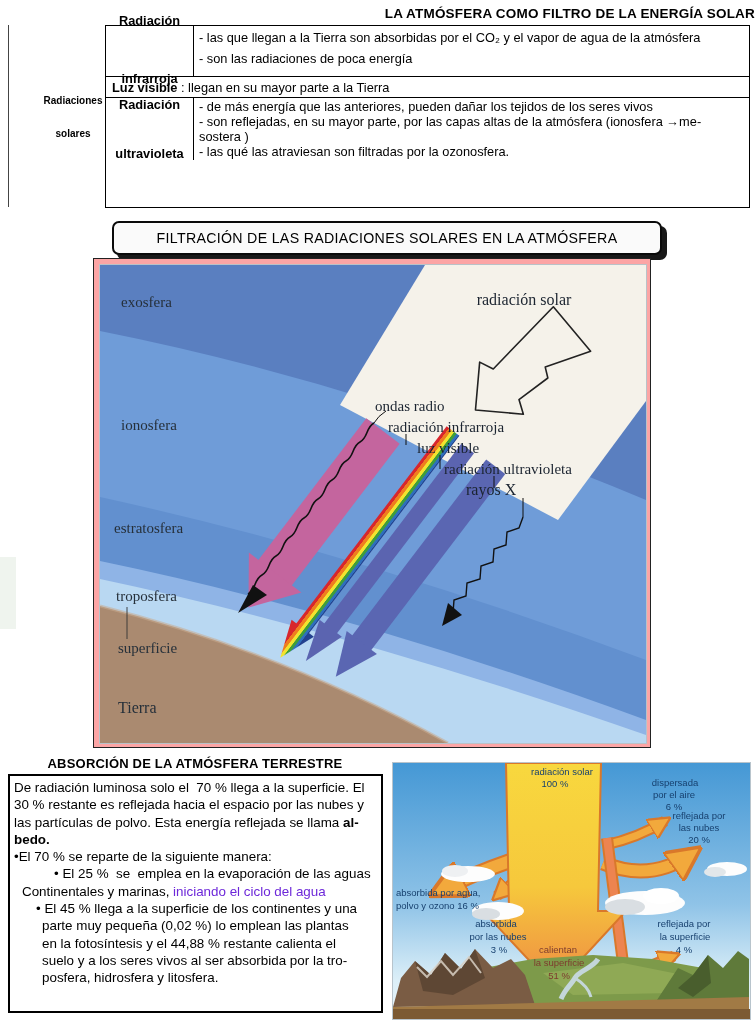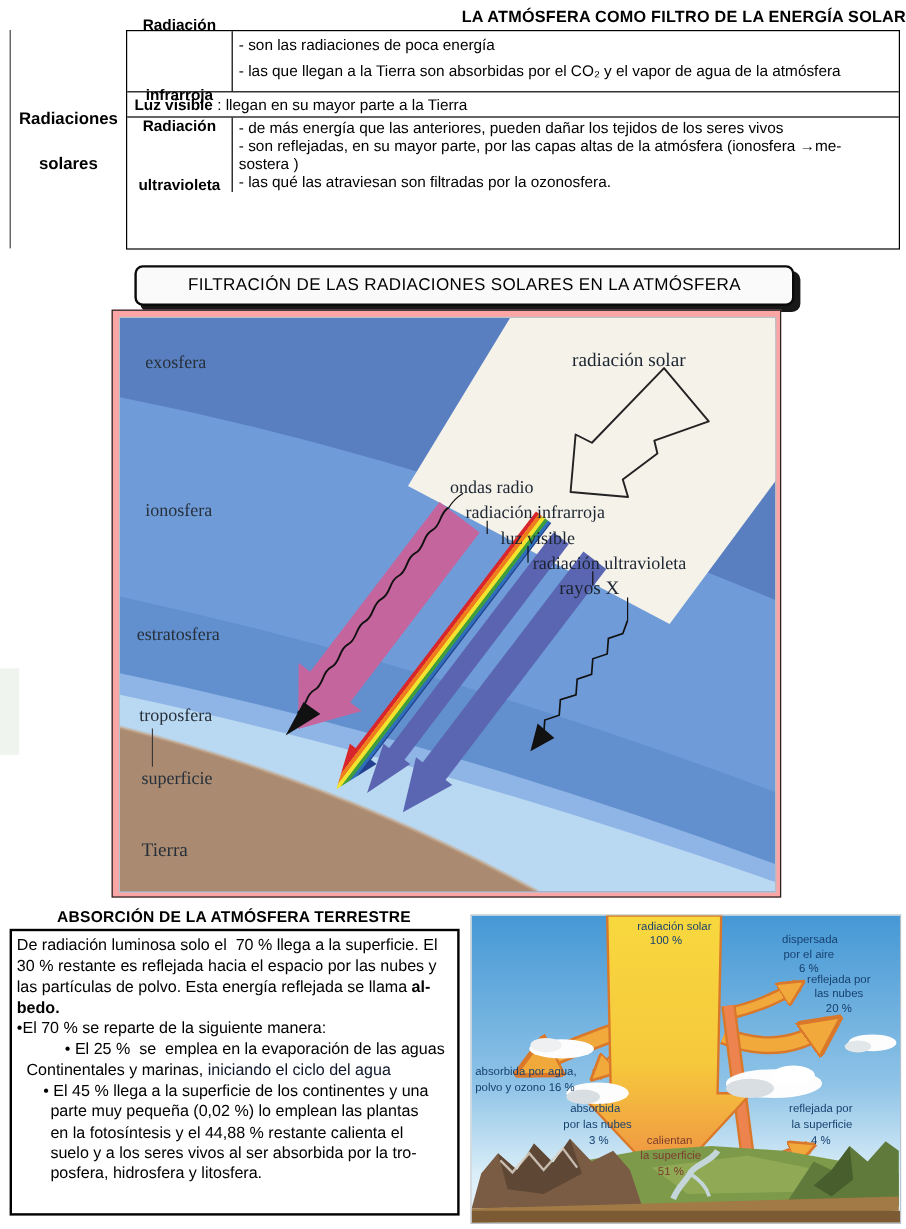--- a/index.html
+++ b/index.html
@@ -3,22 +3,22 @@
 <meta charset="utf-8">
 <style>
   html,body{margin:0;padding:0;background:#fff;}
   .page{position:relative;width:755px;height:1024px;background:#fff;overflow:hidden;
         font-family:"Liberation Sans",sans-serif;color:#000;}
   .abs{position:absolute;}
   
   .main-title{left:0;top:6px;width:755px;text-align:right;font-weight:bold;font-size:13.5px;letter-spacing:.2px;}
   
   .left-rule{left:8px;top:25px;height:182px;width:0;border-left:1.2px solid #444;}
-  .row-header{left:10px;top:25px;width:94px;height:183px;display:flex;flex-direction:column;
-              justify-content:center;align-items:center;gap:22px;font-weight:bold;font-size:14px;}
+  .row-header{left:26px;top:25px;width:94px;height:183px;display:flex;flex-direction:column;
+              justify-content:center;align-items:center;gap:22px;font-weight:bold;font-size:10px;}
   .rad-table{left:105px;top:25px;width:645px;height:183px;border:1.6px solid #000;box-sizing:border-box;
              font-size:12.8px;}
   .trow{display:flex;box-sizing:border-box;border-bottom:1.4px solid #000;}
   .trow:last-child{border-bottom:none;}
   .tcat{width:88px;flex:0 0 88px;border-right:1.4px solid #000;box-sizing:border-box;
         font-weight:bold;text-align:center;display:flex;flex-direction:column;justify-content:center;gap:34px;}
   .tdesc{flex:1;padding:1px 4px 0 5px;box-sizing:border-box;}
   .r0{height:51px;}  .r0 .tdesc div{margin-top:3px;margin-bottom:6px;}
   .r0 .tcat div{margin-top:3px;margin-bottom:6px;}
   .r1{height:21px;align-items:center;}
@@ -58,22 +58,22 @@
     <div>Radiaciones</div>
     <div>solares</div>
   </div>
   <div class="abs rad-table">
     <div class="trow r0">
       <div class="tcat">
         <div>Radiación</div>
         <div>infrarroja</div>
       </div>
       <div class="tdesc">
+        <div>- las que llegan a la Tierra son absorbidas por el CO₂ y el vapor de agua de la atmósfera</div>
         <div>- son las radiaciones de poca energía</div>
-        <div>- las que llegan a la Tierra son absorbidas por el CO₂ y el vapor de agua de la atmósfera</div>
       </div>
     </div>
     <div class="trow r1">
       <div class="merged"><span style="font-weight:bold">Luz visible</span><span> : llegan en su mayor parte a la Tierra</span></div>
     </div>
     <div class="trow r2">
       <div class="tcat">
         <div>Radiación</div>
         <div>ultravioleta</div>
       </div>
@@ -172,21 +172,21 @@
   </div>
 
   <div class="abs abs-title">ABSORCIÓN DE LA ATMÓSFERA TERRESTRE</div>
   <div class="abs abs-box">
       <div class="abs-line" style="padding-left: 0px;"><span>De radiación luminosa solo el  70 % llega a la superficie. El</span></div>
       <div class="abs-line" style="padding-left: 0px;"><span>30 % restante es reflejada hacia el espacio por las nubes y</span></div>
       <div class="abs-line" style="padding-left: 0px;"><span>las partículas de polvo. Esta energía reflejada se llama </span><span class="bold">al-</span></div>
       <div class="abs-line" style="padding-left: 0px;"><span class="bold">bedo.</span></div>
       <div class="abs-line" style="padding-left: 0px;"><span>•El 70 % se reparte de la siguiente manera:</span></div>
       <div class="abs-line" style="padding-left: 40px;"><span>• El 25 %  se  emplea en la evaporación de las aguas</span></div>
-      <div class="abs-line" style="padding-left: 8px;"><span>Continentales y marinas, </span><span style="color: #0f172a;">iniciando el ciclo del agua</span></div>
+      <div class="abs-line" style="padding-left: 8px;"><span>Continentales y marinas, </span><span style="color: #6d28d9;">iniciando el ciclo del agua</span></div>
       <div class="abs-line" style="padding-left: 22px;"><span>• El 45 % llega a la superficie de los continentes y una</span></div>
       <div class="abs-line" style="padding-left: 28px;"><span>parte muy pequeña (0,02 %) lo emplean las plantas</span></div>
       <div class="abs-line" style="padding-left: 28px;"><span>en la fotosíntesis y el 44,88 % restante calienta el</span></div>
       <div class="abs-line" style="padding-left: 28px;"><span>suelo y a los seres vivos al ser absorbida por la tro-</span></div>
       <div class="abs-line" style="padding-left: 28px;"><span>posfera, hidrosfera y litosfera.</span></div>
     </div>
   <div class="abs faint-strip"></div>
 
   <div class="abs diag2-wrap">
     <svg width="357" height="256" viewBox="0 0 357 256">

